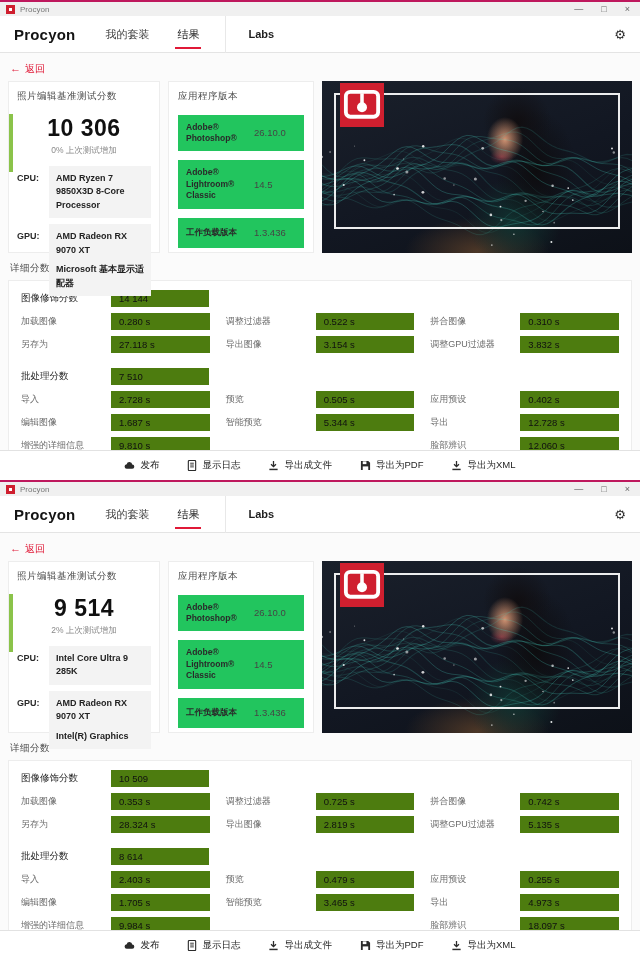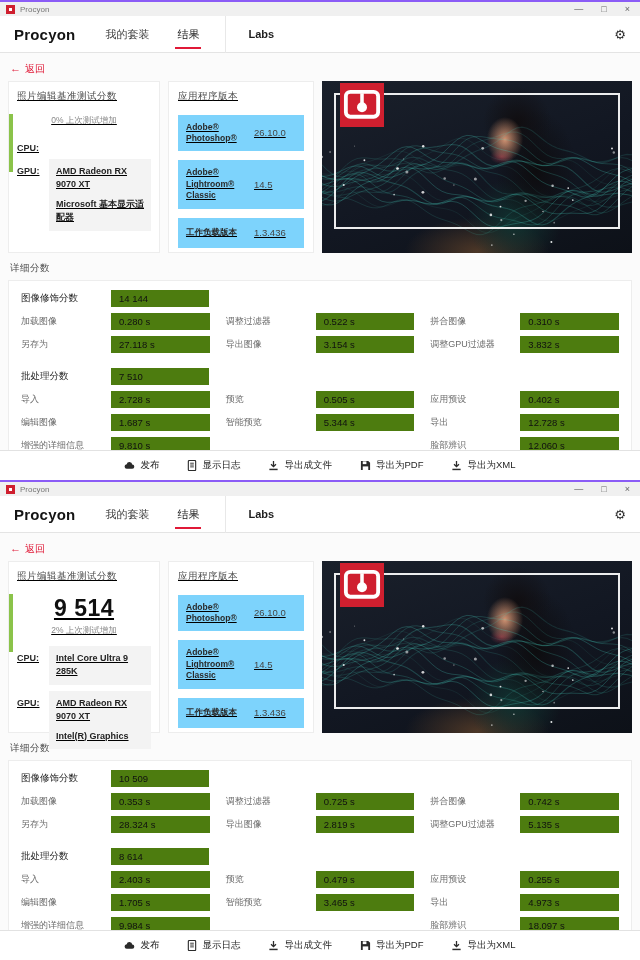--- a/index.html
+++ b/index.html
@@ -1,20 +1,20 @@
 <!DOCTYPE html>
 <html><head>
 <meta charset="utf-8">
 <style>
   :root{ --red:#e01937; --logo-red:#cf1f2f; --green:#8bc34a; }
   *{margin:0;padding:0;box-sizing:border-box;}
   html,body{width:640px;background:#d8d8d8;font-family:"Liberation Sans","DejaVu Sans",sans-serif;}
   body{width:640px;height:960px;overflow:hidden;}
 
-  .window{height:480px;background:#fff;border-top:2px solid #8b5cf6;position:relative;overflow:hidden;}
+  .window{height:480px;background:#fff;border-top:2px solid #be185d;position:relative;overflow:hidden;}
 
   
   .titlebar{height:14px;background:#f0f0f0;display:flex;align-items:center;padding:0 6px;gap:5px;}
   .mini-logo{width:9px;height:9px;background:var(--logo-red);display:inline-flex;align-items:center;justify-content:center;flex:0 0 9px;}
   .mini-logo i{width:3px;height:3px;background:#fff;display:block;}
   .titlebar-name{font-size:8px;color:#777;}
   .winctl{margin-left:auto;display:flex;gap:18px;align-items:center;padding-right:4px;}
   .winctl span{font-size:9px;color:#666;line-height:1;cursor:default;}
 
   
@@ -25,34 +25,34 @@
   .tab.active::after{content:"";position:absolute;left:0;right:0;bottom:5px;height:2px;background:var(--red);}
   .tab.bold{font-weight:700;color:#1d1d1d;}
   .nav-divider{width:1px;height:37px;background:#e8e8e8;margin-right:20px;}
   .gear{margin-left:auto;font-size:13px;color:#2e2e2e;cursor:pointer;}
 
   
   .content{height:397px;background:#fbfbfb;padding:5px 8px 0;}
   .back{display:inline-flex;align-items:center;gap:4px;color:var(--red);font-size:10px;margin:2px 0 5px 2px;cursor:pointer;}
   .back .arrow{font-size:11px;line-height:1;}
 
-  .toprow{display:flex;gap:8px;height:172px;text-decoration:underline;}
+  .toprow{display:flex;gap:8px;height:172px;}
   .panel{background:#fff;border:1px solid #ededed;}
   .card-score{width:152px;position:relative;padding:8px 8px 6px;flex:0 0 152px;}
   .card-title{font-size:9.5px;color:#4a4a4a;margin-bottom:12px;letter-spacing:.5px;}
   .green-bar{position:absolute;left:0;top:32px;width:4px;height:58px;background:var(--green);}
   .big-score{text-align:center;font-size:23px;font-weight:800;color:#101010;letter-spacing:.5px;}
   .delta{text-align:center;font-size:8.5px;color:#8a8a8a;margin:3px 0 9px;}
   .hwrow{display:flex;gap:6px;margin-bottom:6px;justify-content:space-between;}
   .hwlabel{flex:0 0 26px;font-size:9px;font-weight:700;color:#2a2a2a;padding-top:7px;}
   .hwbox{flex:1;background:#f3f3f3;padding:6px 7px;font-size:9px;font-weight:700;color:#232323;line-height:1.5;}
   .hwbox .gpu2{margin-top:6px;}
 
   .card-ver{width:146px;flex:0 0 146px;padding:8px 9px;}
-  .verrow{background:#7dd3fc;display:flex;align-items:center;margin-bottom:9px;padding:7px 8px;min-height:30px;}
+  .verrow{background:#22c55e;display:flex;align-items:center;margin-bottom:9px;padding:7px 8px;min-height:30px;}
   .vername{flex:0 0 62px;font-size:8.5px;font-weight:700;color:#2a2a2a;line-height:1.35;}
   .verval{font-size:9.5px;color:#454545;padding-left:6px;}
 
   
   .hero{flex:1;position:relative;overflow:hidden;background:linear-gradient(160deg,#1a202b 0%,#121722 55%,#0d1118 100%);}
   .hero .person{position:absolute;inset:0;
     background:
       radial-gradient(26px 32px at 59% 34%, rgba(219,153,118,.95), rgba(219,153,118,0) 70%),
       radial-gradient(16px 10px at 58% 44%, rgba(190,60,80,.55), rgba(190,60,80,0) 75%),
       radial-gradient(44px 46px at 63% 24%, rgba(16,13,15,.95), rgba(16,13,15,0) 78%),
@@ -110,23 +110,25 @@
   <div class="content">
     <span class="back">
       <span class="arrow">←</span>
       <span>返回</span>
     </span>
 
     <div class="toprow">
       <div class="panel card-score">
         <div class="card-title">照片编辑基准测试分数</div>
         <div class="green-bar"></div>
+        <div class="big-score">10 306</div>
         <div class="delta">0% 上次测试增加</div>
         <div class="hwrow">
           <span class="hwlabel">CPU:</span>
+          <span class="hwbox">AMD Ryzen 7 9850X3D 8-Core Processor</span>
         </div>
         <div class="hwrow">
           <span class="hwlabel">GPU:</span>
           <span class="hwbox">
             <span style="display:block">AMD Radeon RX 9070 XT</span>
             <span class="gpu2" style="display:block">Microsoft 基本显示适配器</span>
           </span>
         </div>
       </div>
 

